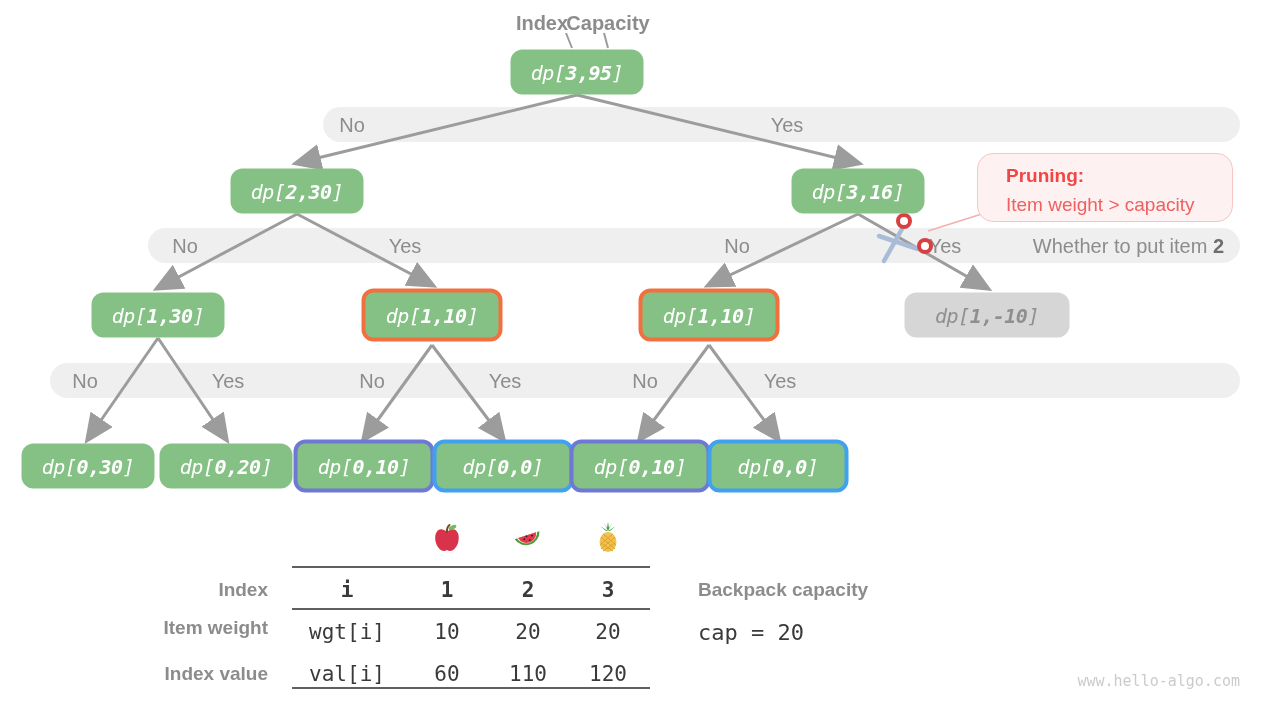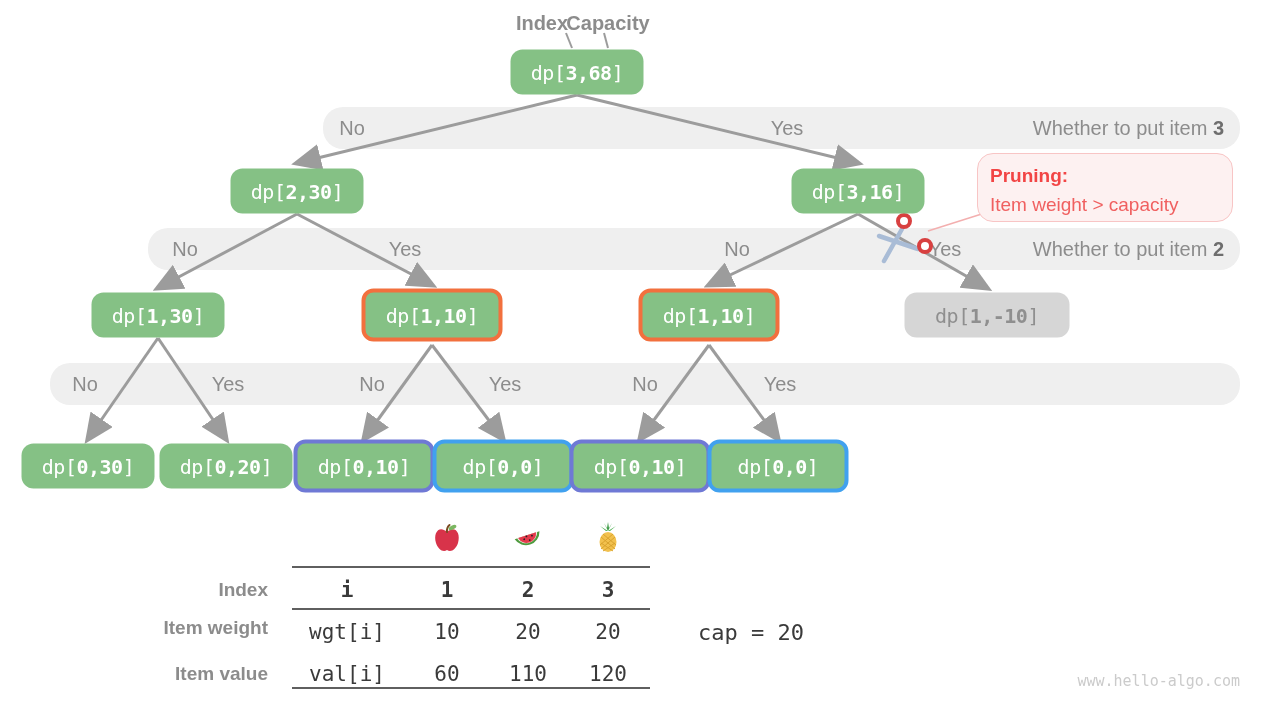--- a/index.html
+++ b/index.html
@@ -8,39 +8,39 @@
     --band-bg:#EFEFEF; --gray-text:#8C8C8C; --dark-gray-text:#6E6E6E;
     --arrow:#9C9C9C; --pink-bg:#FDF1F1; --pink-border:#F8C5C5;
     --red-title:#F24545; --red-detail:#F06060;
     --table-text:#3A3A3A; --rule:#5F5F5F; --watermark:#CBCBCB;
   }
   html,body{margin:0;padding:0;background:#fff;}
   #stage{position:relative;width:1280px;height:720px;background:#fff;overflow:hidden;
          font-family:"Liberation Sans","DejaVu Sans",sans-serif;}
   .hdr-label{position:absolute;transform:translate(-50%,-50%);font-size:20px;font-weight:bold;
              color:var(--gray-text);white-space:nowrap;}
-  .band{position:absolute;height:42px;background:var(--band-bg);border-radius:20px;z-index:1;}
+  .band{position:absolute;height:35px;background:var(--band-bg);border-radius:20px;z-index:1;}
   .band .choice{position:absolute;top:50%;transform:translate(-50%,-50%);font-size:20px;
                 color:var(--gray-text);white-space:nowrap;}
   .band .caption{position:absolute;right:16px;top:50%;transform:translateY(-50%);
                  font-size:20px;color:var(--gray-text);white-space:nowrap;}
   .band .caption b{color:var(--dark-gray-text);}
   #edges-svg{position:absolute;left:0;top:0;z-index:2;}
   .node{position:absolute;transform:translate(-50%,-50%);height:45px;border-radius:12px;
         display:flex;align-items:center;justify-content:center;z-index:3;
         font-family:"DejaVu Sans Mono","Liberation Mono",monospace;font-size:20px;
-        background:var(--green);color:#fff;letter-spacing:-0.5px;box-sizing:content-box;}
+        background:var(--green);color:#fff;letter-spacing:-0.5px;box-sizing:content-box;font-style:italic;}
   .node b{font-weight:bold;}
   .node.orange{border:4px solid var(--orange);}
   .node.purple{border:4px solid var(--purple);}
   .node.blue{border:4px solid var(--blue);}
   .node.gray{background:var(--gray-node-bg);color:var(--gray-node-text);}
   .pruning-box{position:absolute;left:977px;top:153px;width:256px;height:69px;box-sizing:border-box;
                background:var(--pink-bg);border:1px solid var(--pink-border);border-radius:16px;
-               padding:7px 0 0 12px;z-index:4;line-height:29px;font-size:19px;}
+               padding:7px 0 0 28px;z-index:4;line-height:29px;font-size:19px;}
   .pruning-box .t{color:var(--red-title);font-weight:bold;}
   .pruning-box .c{color:var(--red-title);font-weight:bold;}
   .pruning-box .d{color:var(--red-detail);display:block;}
   .tbl-rule{position:absolute;left:292px;width:358px;height:2px;background:var(--rule);z-index:1;}
   .tbl-row-label{position:absolute;width:190px;text-align:right;transform:translateY(-50%);
                  font-size:19px;font-weight:bold;color:var(--gray-text);}
   .tbl-cell{position:absolute;transform:translate(-50%,-50%);
             font-family:"DejaVu Sans Mono","Liberation Mono",monospace;
             font-size:21px;color:var(--table-text);white-space:nowrap;}
   .tbl-cell.bold{font-weight:bold;}
@@ -59,21 +59,20 @@
 
 <div id="stage">
 
   <div class="hdr-label" style="left:542px;top:23px;">Index</div>
   <div class="hdr-label" style="left:608px;top:23px;">Capacity</div>
 
   <div id="bands">
       <div class="band" style="left: 323px; top: 107px; width: 917px;">
         <span class="choice" style="left: 29px;">No</span>
         <span class="choice" style="left: 464px;">Yes</span>
-        <span class="caption"><span>Whether to put item </span><b>3</b></span>
       </div>
       <div class="band" style="left: 148px; top: 228px; width: 1092px;">
         <span class="choice" style="left: 37px;">No</span>
         <span class="choice" style="left: 257px;">Yes</span>
         <span class="choice" style="left: 589px;">No</span>
         <span class="choice" style="left: 797px;">Yes</span>
         <span class="caption"><span>Whether to put item </span><b>2</b></span>
       </div>
       <div class="band" style="left: 50px; top: 363px; width: 1190px;">
         <span class="choice" style="left: 35px;">No</span>
@@ -117,21 +116,21 @@
       <line x1="902" y1="229" x2="884" y2="261" stroke="#A9BCD6" stroke-width="4.5" stroke-linecap="round"></line>
       <line x1="918" y1="249" x2="879" y2="236" stroke="#A9BCD6" stroke-width="4.5" stroke-linecap="round"></line>
       <circle cx="904" cy="221" r="6" fill="#fff" stroke="#D84040" stroke-width="4"></circle>
       <circle cx="925" cy="246" r="6" fill="#fff" stroke="#D84040" stroke-width="4"></circle>
     </g>
   </svg>
 
   <div id="nodes">
       <div class="node green" style="left: 577px; top: 72px; width: 133px;">
         <span>dp[</span>
-        <b>3,68</b>
+        <b>3,95</b>
         <span>]</span>
       </div>
       <div class="node green" style="left: 297px; top: 191px; width: 133px;">
         <span>dp[</span>
         <b>2,30</b>
         <span>]</span>
       </div>
       <div class="node green" style="left: 858px; top: 191px; width: 133px;">
         <span>dp[</span>
         <b>3,16</b>
@@ -232,23 +231,24 @@
       <div class="tbl-row-label" style="left: 78px; top: 590px;">Index</div>
       <div class="tbl-cell bold" style="left: 347px; top: 590px;">i</div>
       <div class="tbl-cell bold" style="left: 447px; top: 590px;">1</div>
       <div class="tbl-cell bold" style="left: 528px; top: 590px;">2</div>
       <div class="tbl-cell bold" style="left: 608px; top: 590px;">3</div>
       <div class="tbl-row-label" style="left: 78px; top: 628px;">Item weight</div>
       <div class="tbl-cell" style="left: 347px; top: 632px;">wgt[i]</div>
       <div class="tbl-cell" style="left: 447px; top: 632px;">10</div>
       <div class="tbl-cell" style="left: 528px; top: 632px;">20</div>
       <div class="tbl-cell" style="left: 608px; top: 632px;">20</div>
-      <div class="tbl-row-label" style="left: 78px; top: 674px;">Item value</div>
+      <div class="tbl-row-label" style="left: 78px; top: 674px;">Index value</div>
       <div class="tbl-cell" style="left: 347px; top: 674px;">val[i]</div>
       <div class="tbl-cell" style="left: 447px; top: 674px;">60</div>
       <div class="tbl-cell" style="left: 528px; top: 674px;">110</div>
       <div class="tbl-cell" style="left: 608px; top: 674px;">120</div>
     </div>
 
+  <div class="backpack-label">Backpack capacity</div>
   <div class="backpack-value">cap = 20</div>
 
   <div class="watermark">www.hello-algo.com</div>
 </div>
 
 </body></html>

